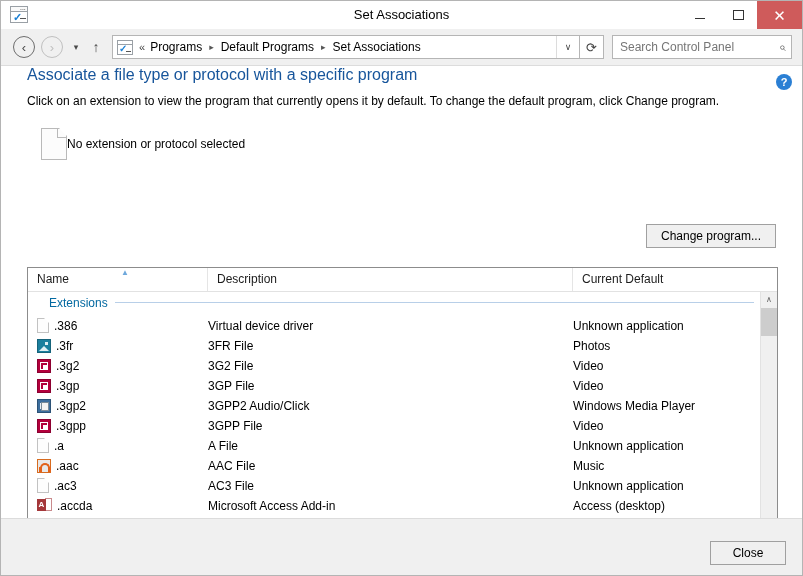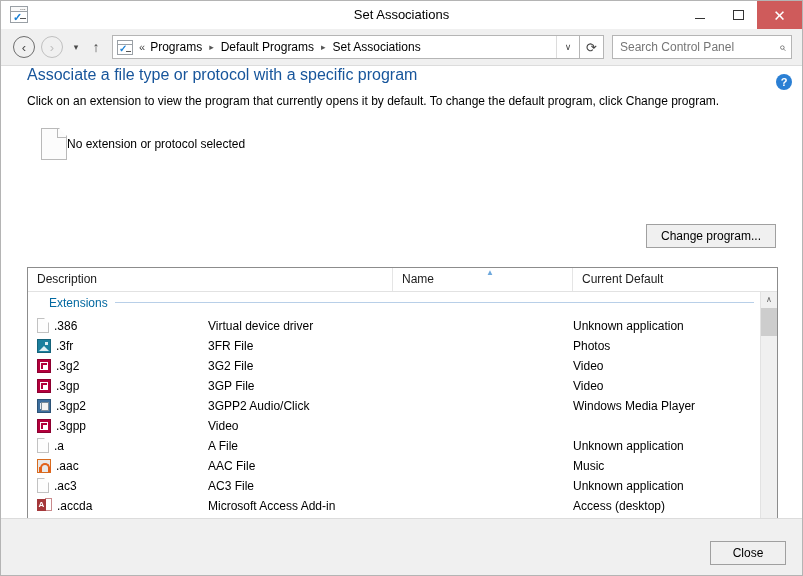--- a/index.html
+++ b/index.html
@@ -756,25 +756,25 @@
 
     <div class="sel-row">
       <div class="doc-icon"></div>
       <div class="sel-text">No extension or protocol selected</div>
     </div>
 
     <button class="btn btn-change">Change program...</button>
 
     <div class="listview">
       <div class="lv-header">
-        <div class="lv-th c-desc">Description</div>
         <div class="lv-th c-name">
           <span>Name</span>
           <span class="sort-arrow">▲</span>
         </div>
+        <div class="lv-th c-desc">Description</div>
         <div class="lv-th c-def">Current Default</div>
       </div>
 
       <div class="lv-body">
         <div class="lv-rows">
           <div class="group-head">
             <span class="group-label">Extensions</span>
             <span class="group-rule"></span>
           </div>
           <div id="rows-container">
@@ -816,20 +816,21 @@
                   <span class="ext-label">.3gp2</span>
                 </div>
                 <div class="cell-desc">3GPP2 Audio/Click</div>
                 <div class="cell-def">Windows Media Player</div>
               </div>
               <div class="row">
                 <div class="cell-name">
                   <span class="fico video"></span>
                   <span class="ext-label">.3gpp</span>
                 </div>
+                <div class="cell-desc">3GPP File</div>
                 <div class="cell-def">Video</div>
               </div>
               <div class="row">
                 <div class="cell-name">
                   <span class="fico blank"></span>
                   <span class="ext-label">.a</span>
                 </div>
                 <div class="cell-desc">A File</div>
                 <div class="cell-def">Unknown application</div>
               </div>

